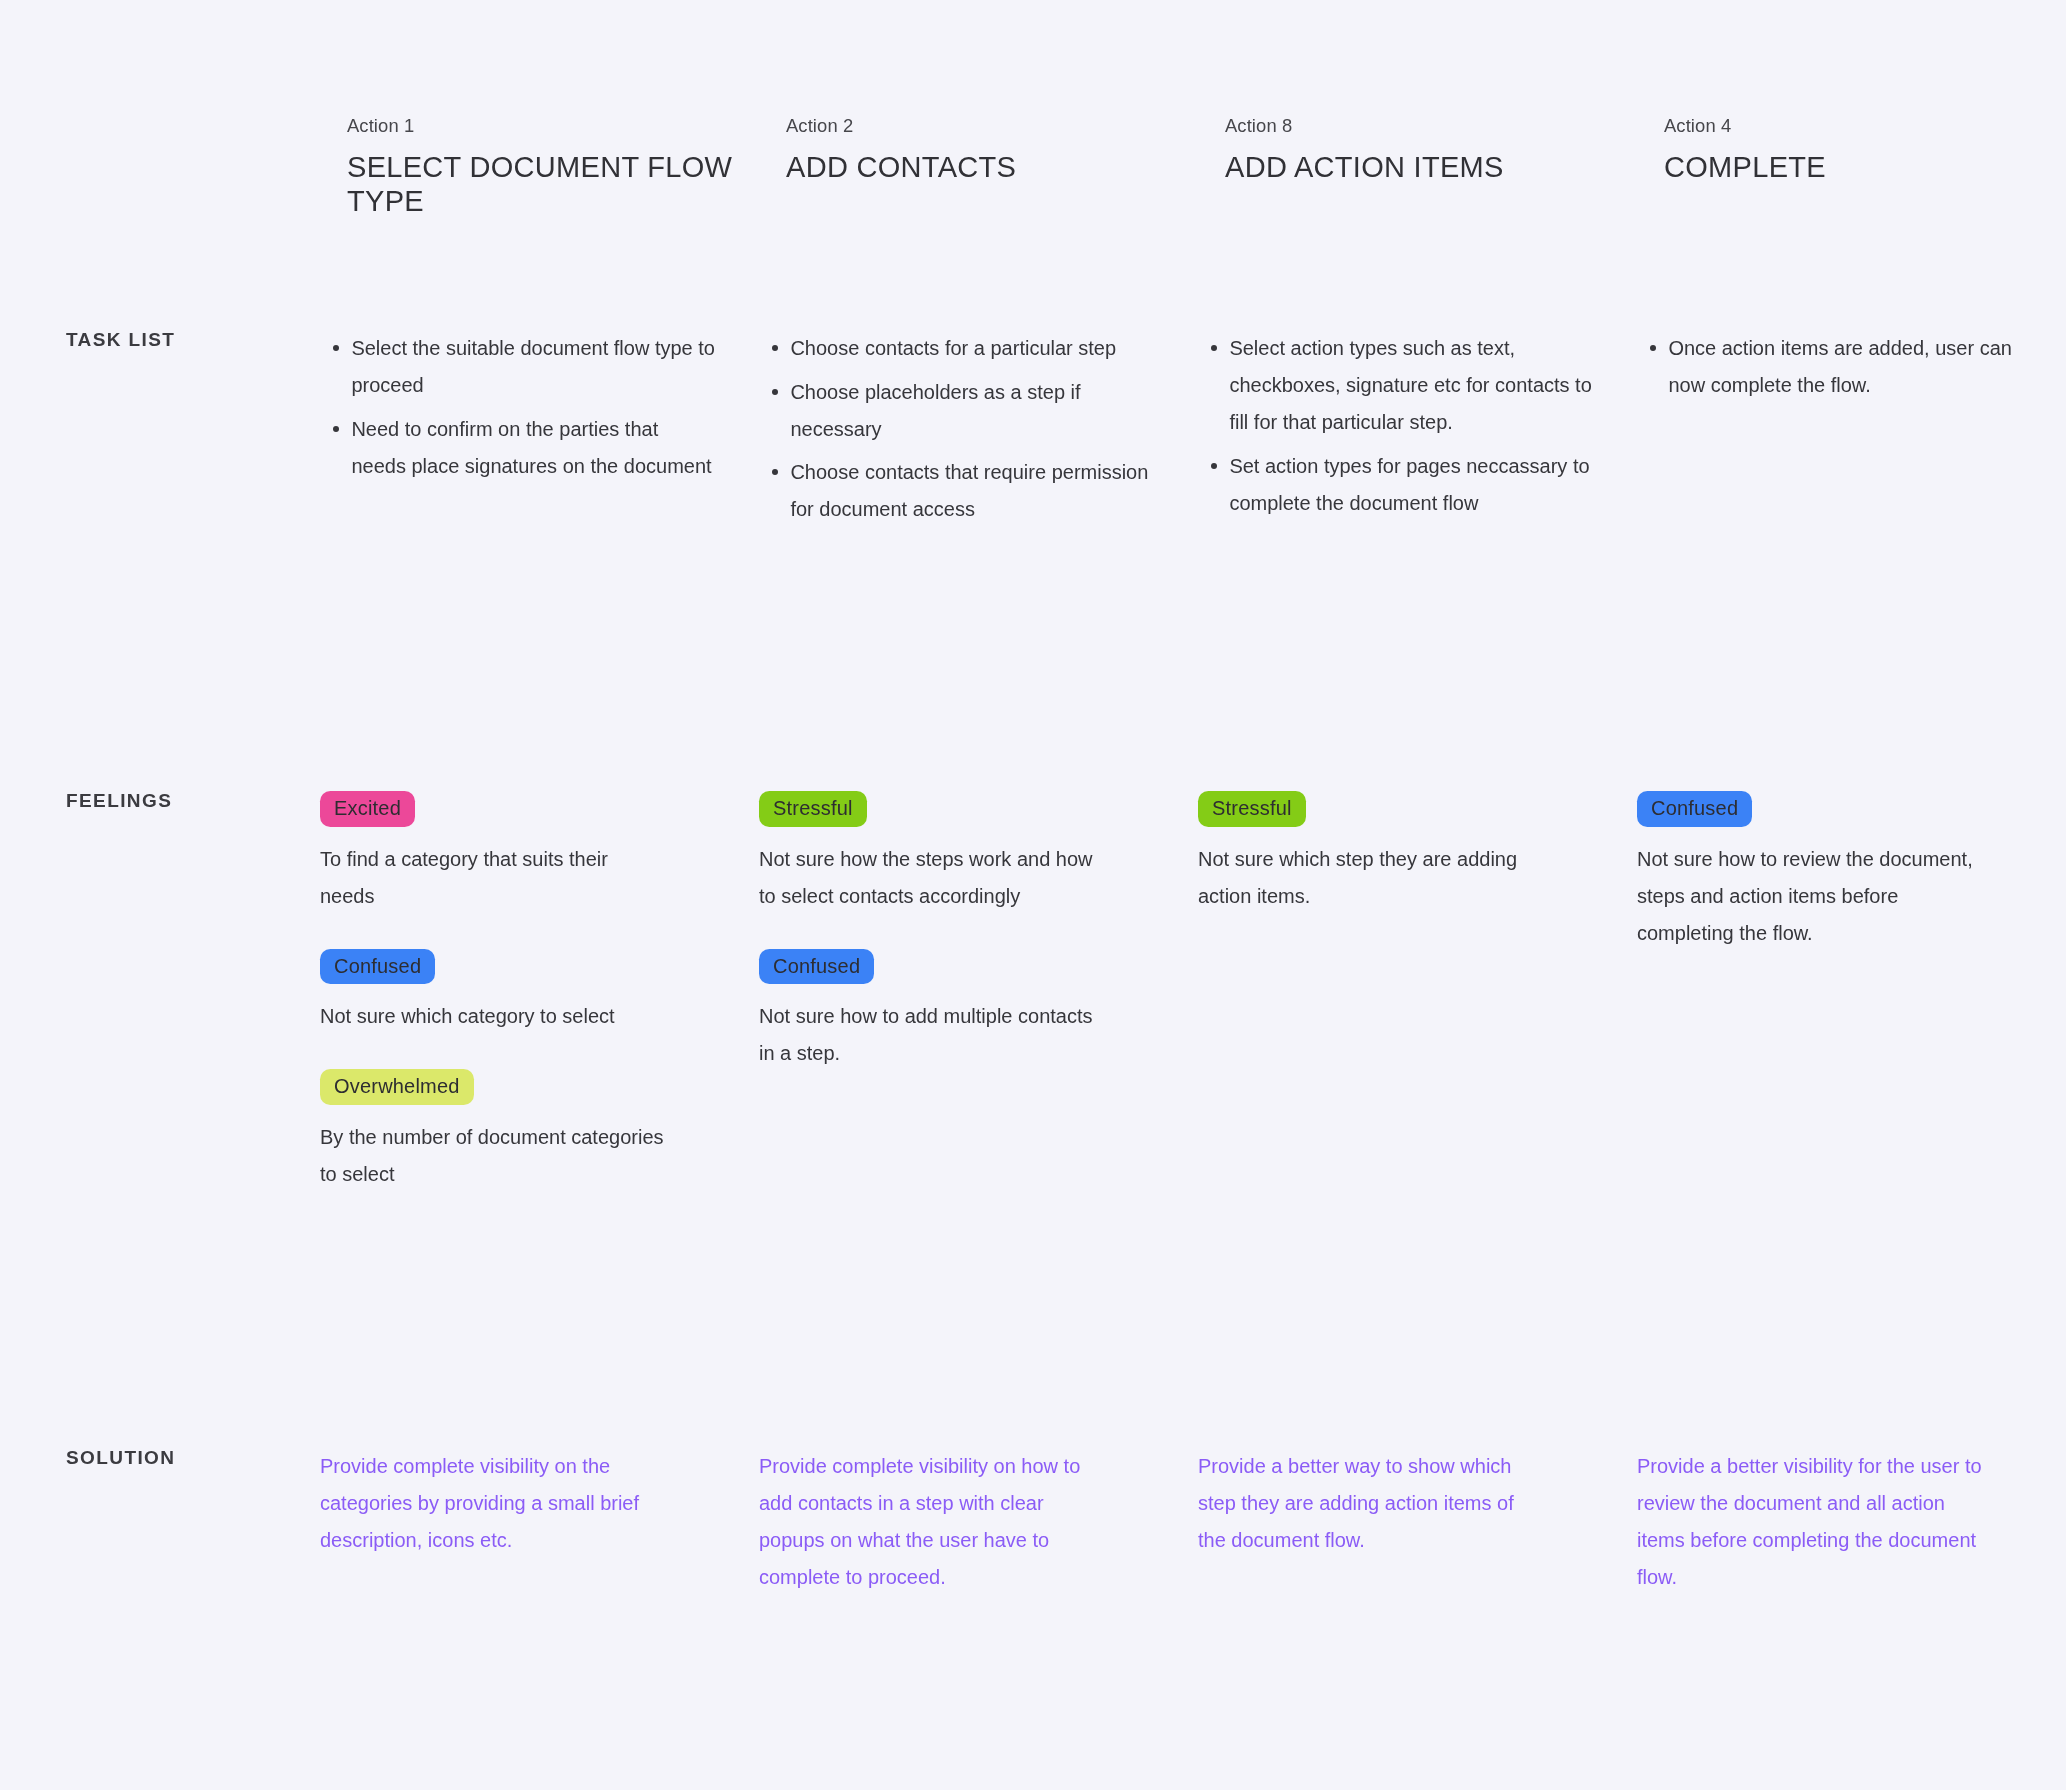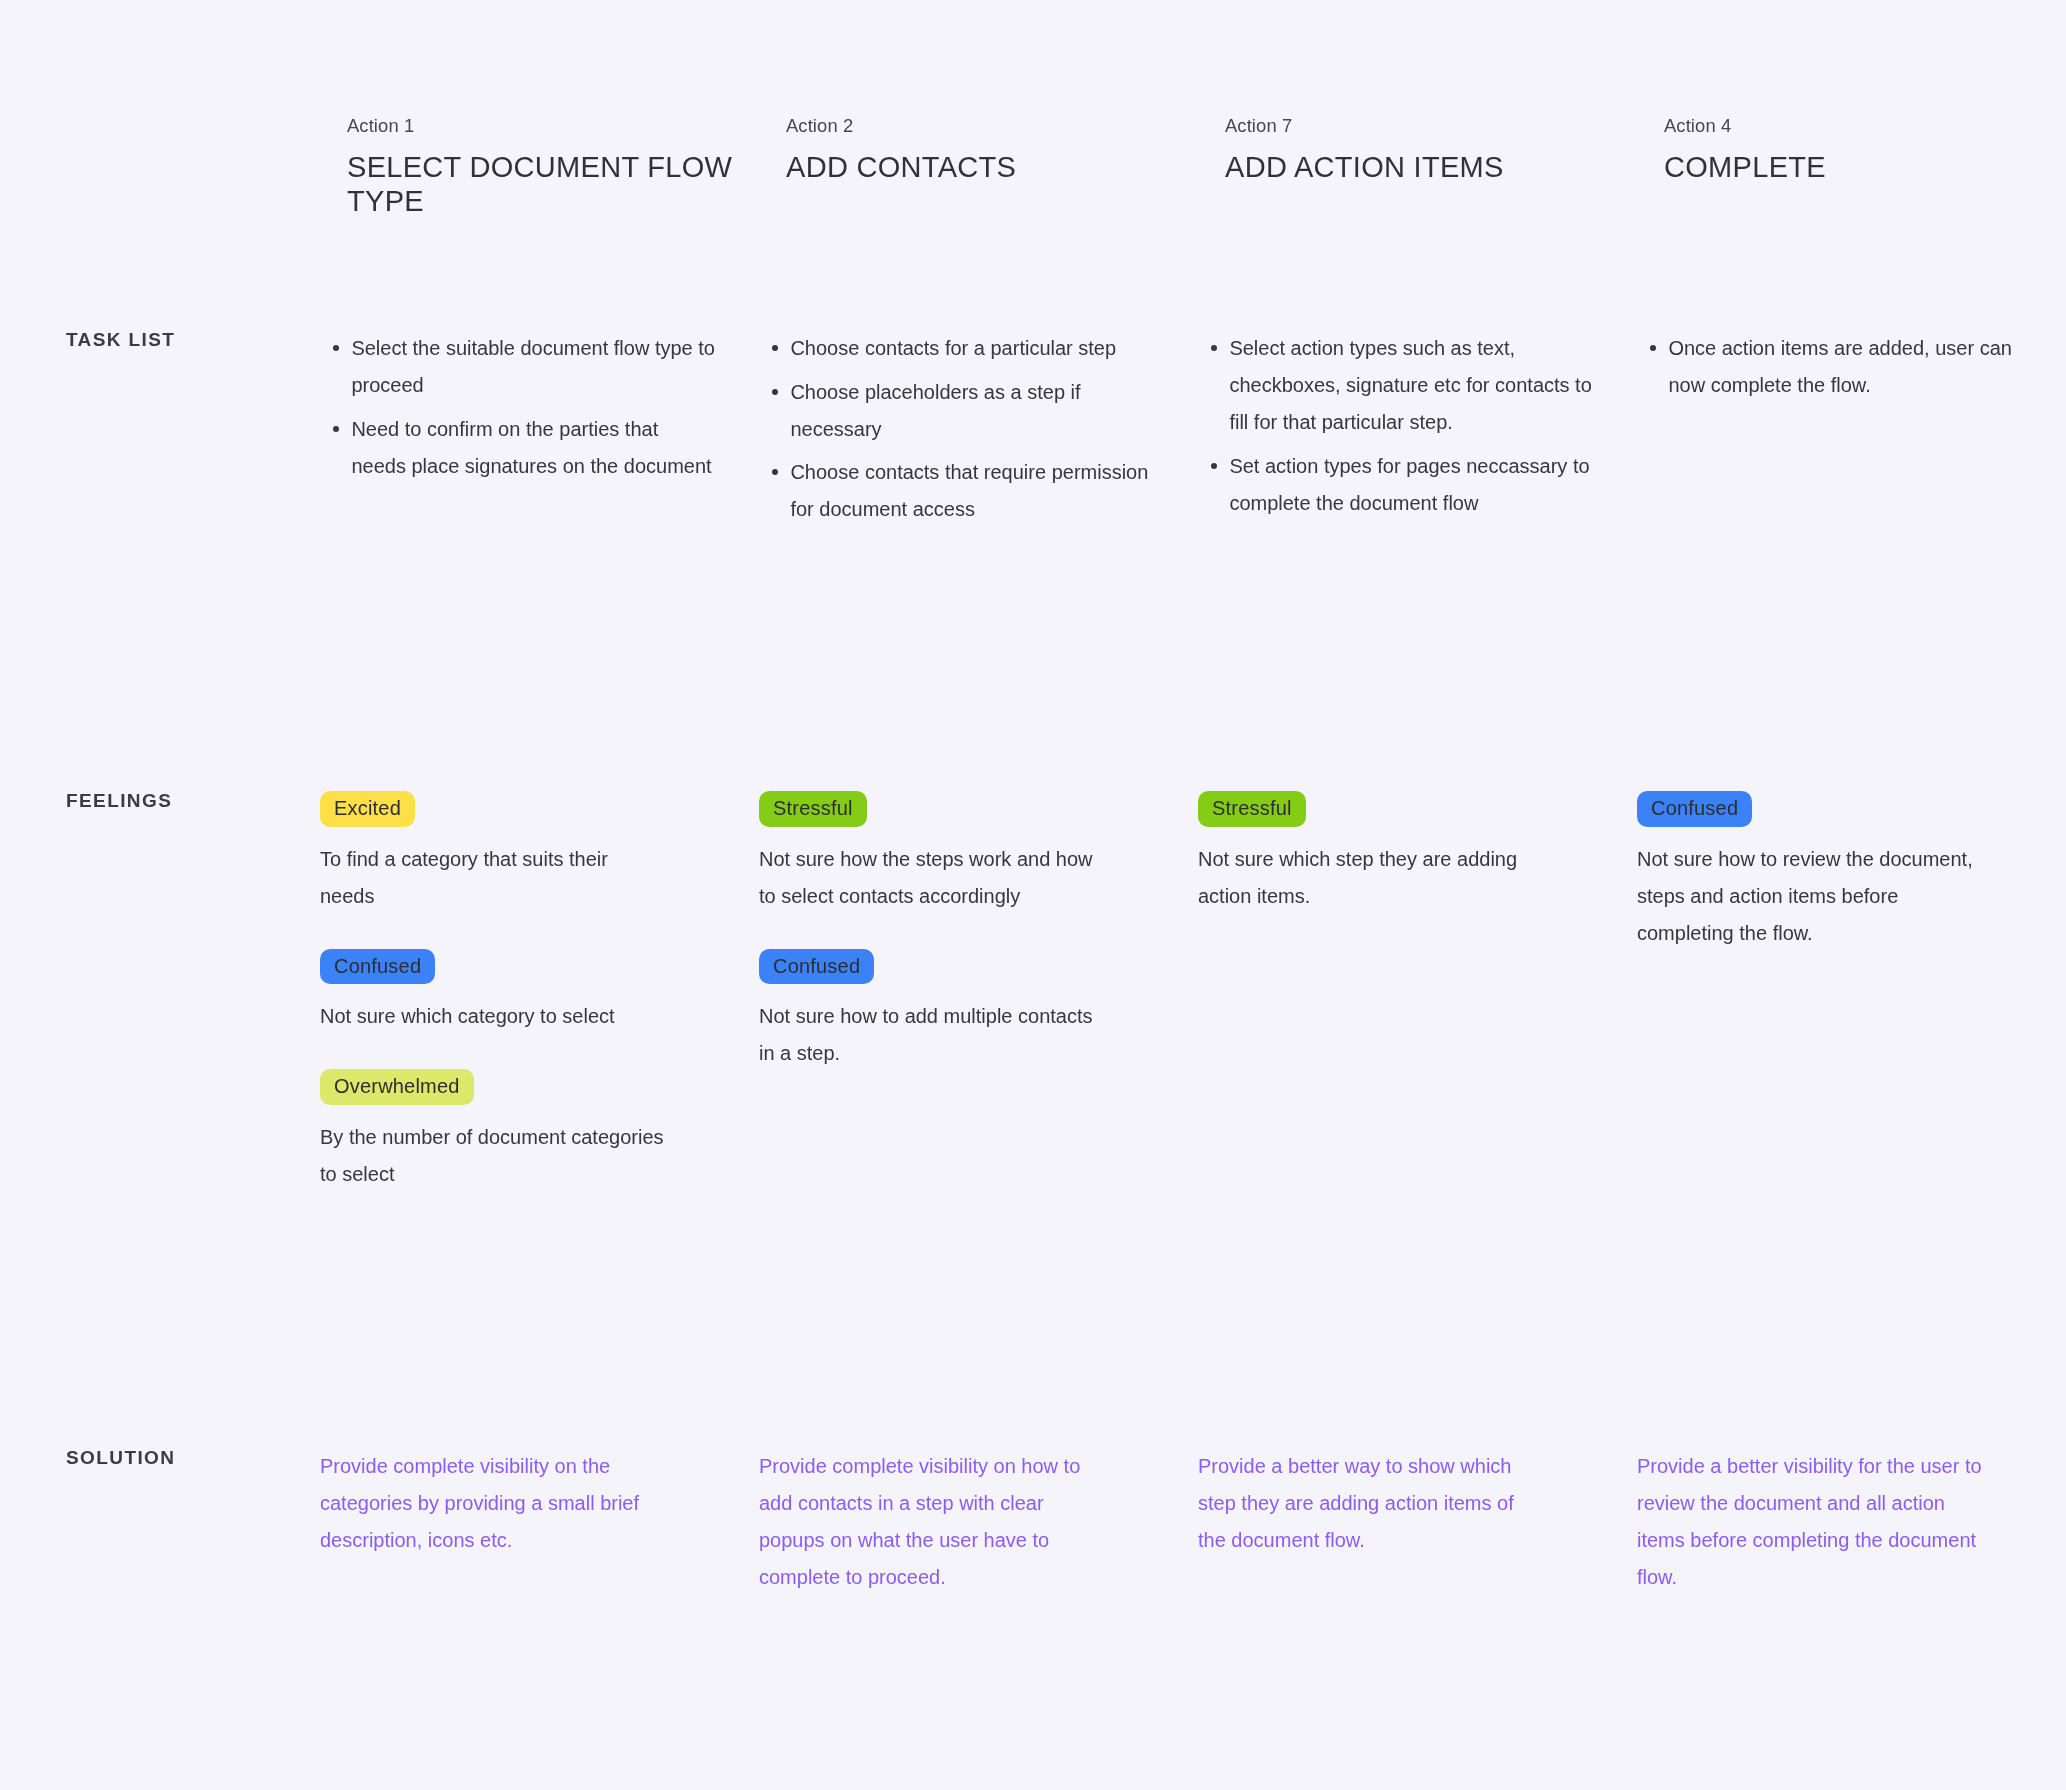--- a/index.html
+++ b/index.html
@@ -108,21 +108,21 @@
 
   .badge {
     display: inline-block;
     border-radius: 10.3px;
     padding: 6px 14px 7.6px 14px;
     font-size: 20px;
     line-height: 1.1;
     color: #2d2d31;
     letter-spacing: 0.2px;
   }
-  .badge.excited    { background: #fde047; }
+  .badge.excited    { background: #ec4899; }
   .badge.stressful  { background: #84cc16; }
   .badge.confused   { background: #3b82f6; }
   .badge.overwhelmed{ background: #dbe86a; }
 
   .feeling-note {
     font-size: 20px;
     line-height: 1.85;
     color: #36363b;
     margin: 14px 0 0 0;
     max-width: 347px;
@@ -147,21 +147,21 @@
 
     <div class="col-cell">
       <div class="action-index">Action 1</div>
       <div class="action-title">SELECT DOCUMENT FLOW TYPE</div>
     </div>
     <div class="col-cell">
       <div class="action-index">Action 2</div>
       <div class="action-title">ADD CONTACTS</div>
     </div>
     <div class="col-cell">
-      <div class="action-index">Action 7</div>
+      <div class="action-index">Action 8</div>
       <div class="action-title">ADD ACTION ITEMS</div>
     </div>
     <div class="col-cell">
       <div class="action-index">Action 4</div>
       <div class="action-title">COMPLETE</div>
     </div>
   </div>
 
   <div class="grid" style="top:330px;">
     <div class="row-label-cell">

